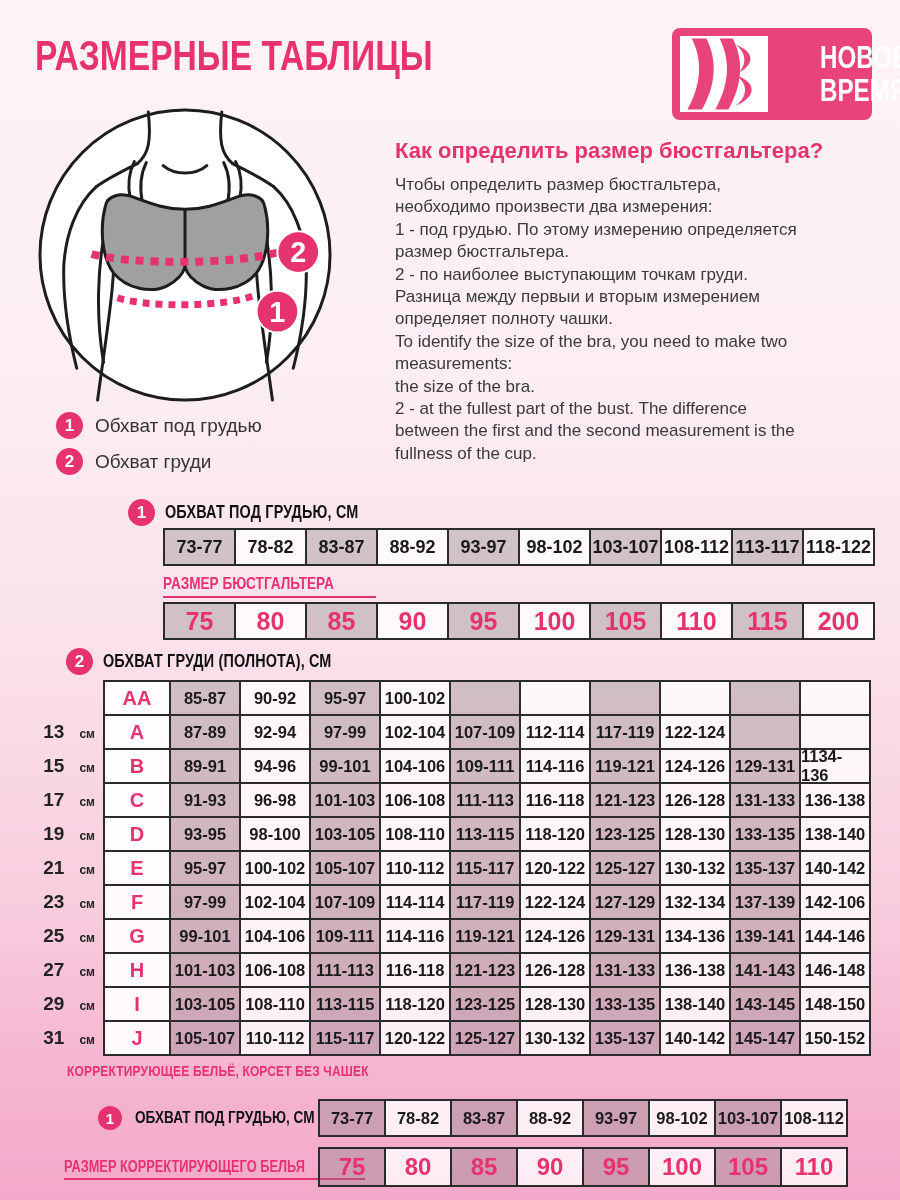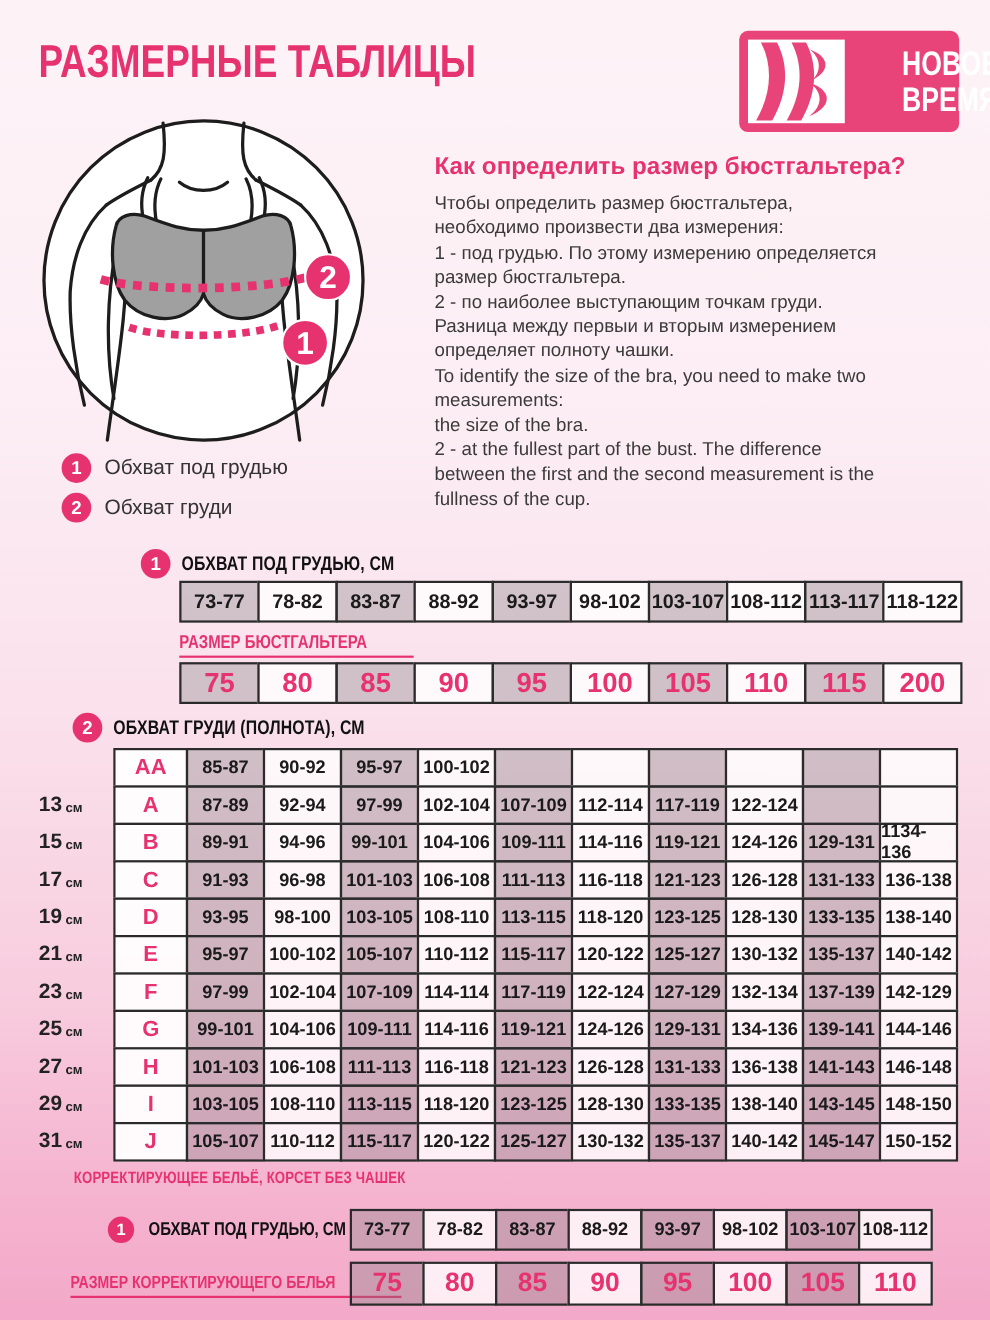--- a/index.html
+++ b/index.html
@@ -50,21 +50,21 @@
     border-bottom:2px solid #e6336f;padding-bottom:2px;}
   .t1-sizes{position:absolute;left:163px;top:602px;}
   .t1-sizes .cell{width:73px;height:38px;font-size:25px;color:#e6336f;}
 
   
   .t2-labelrow{position:absolute;left:66px;top:648px;display:flex;align-items:center;}
   .t2body{position:absolute;left:25px;top:680px;}
   .t2row{display:flex;}
   .t2row + .t2row{margin-top:-2px;}
   .diff{width:78px;box-sizing:border-box;display:flex;align-items:center;justify-content:flex-end;
-    padding-right:28px;font-weight:bold;color:#222;}
+    padding-right:8px;font-weight:bold;color:#222;gap:12px;}
   .diff-num{font-size:19px;}
   .diff-unit{font-size:12px;margin-left:3px;padding-top:4px;}
   .cup{width:68px;height:36px;box-sizing:border-box;border:2px solid #2b2b2b;background:rgba(255,255,255,0.92);
     display:flex;align-items:center;justify-content:center;font-weight:bold;font-size:20px;color:#e6336f;text-align:right;}
   .t2row .cell{width:72px;height:36px;font-size:16.5px;margin-left:-2px;}
   .t2row > :nth-child(2n+3){background:rgba(125,125,125,0.33);}
   .t2row > :nth-child(2n+4){background:rgba(255,255,255,0.78);}
 
   
   .corr-heading{position:absolute;left:67px;top:1062px;margin:0;font-size:15px;font-weight:bold;color:#e6336f;letter-spacing:0.2px;}
@@ -317,21 +317,21 @@
 
       <div class="cell">97-99</div>
         <div class="cell">102-104</div>
         <div class="cell">107-109</div>
         <div class="cell">114-114</div>
         <div class="cell">117-119</div>
         <div class="cell">122-124</div>
         <div class="cell">127-129</div>
         <div class="cell">132-134</div>
         <div class="cell">137-139</div>
-        <div class="cell">142-129</div>
+        <div class="cell">142-106</div>
       </div>
       <div class="t2row">
         <div class="diff">
           <span class="diff-num">25</span>
           <span class="diff-unit">см</span>
         </div>
         <div class="cup">G</div>
 
       <div class="cell">99-101</div>
         <div class="cell">104-106</div>

